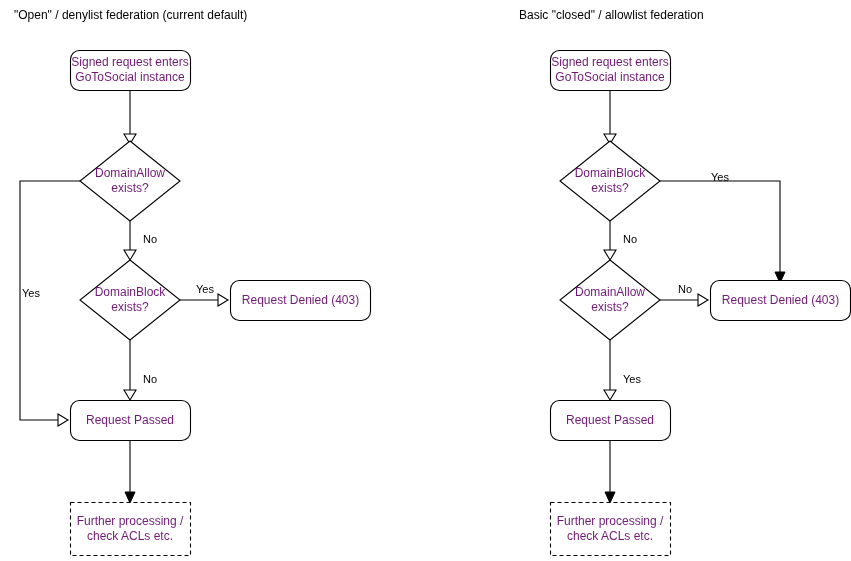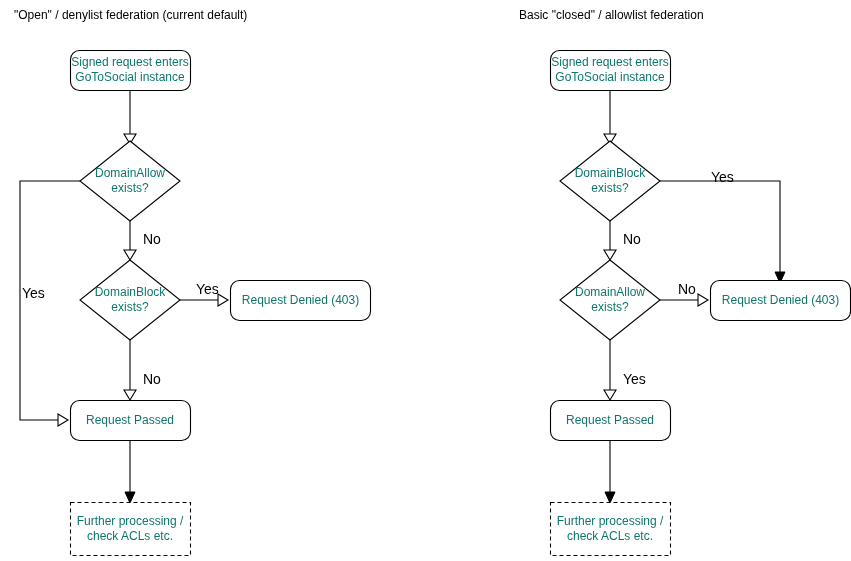--- a/index.html
+++ b/index.html
@@ -35,26 +35,26 @@
     white-space: nowrap;
   }
   .node-label {
     position: absolute;
     display: flex;
     align-items: center;
     justify-content: center;
     text-align: center;
     font-size: 12px;
     line-height: 15px;
-    color: #0f766e;
+    color: #701a75;
     pointer-events: none;
   }
   .edge-label {
     position: absolute;
-    font-size: 14px;
+    font-size: 11px;
     line-height: 13px;
     color: #000000;
     white-space: nowrap;
   }
   .shape-stroke {
     fill: #ffffff;
     stroke: #000000;
     stroke-width: 1.1;
   }
   .shape-dashed {

